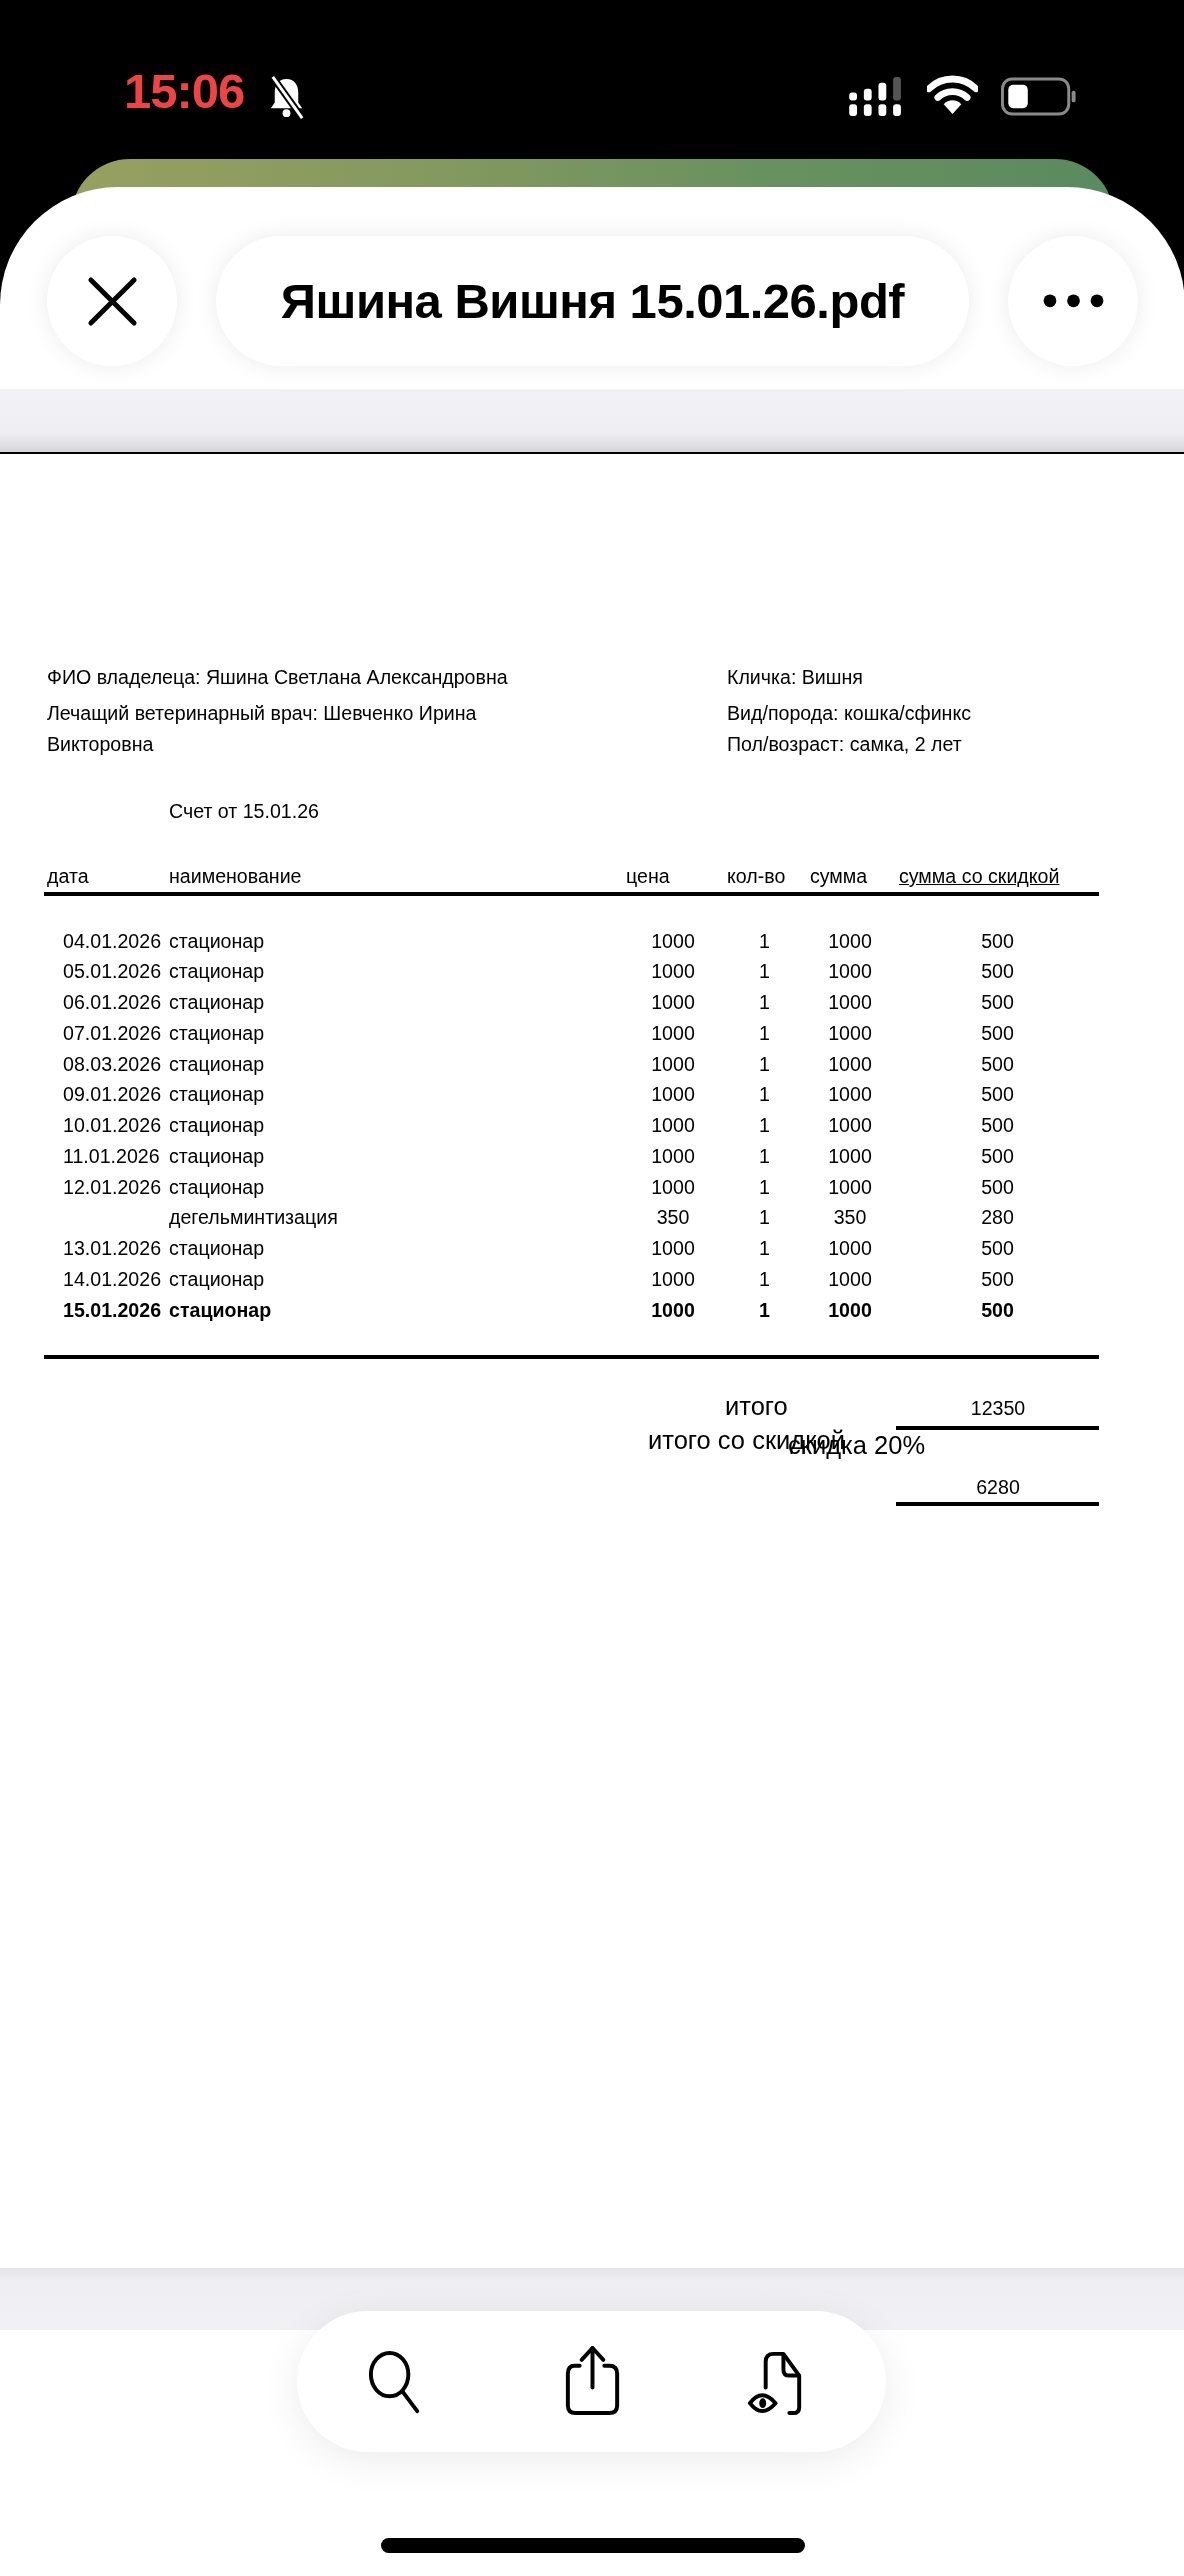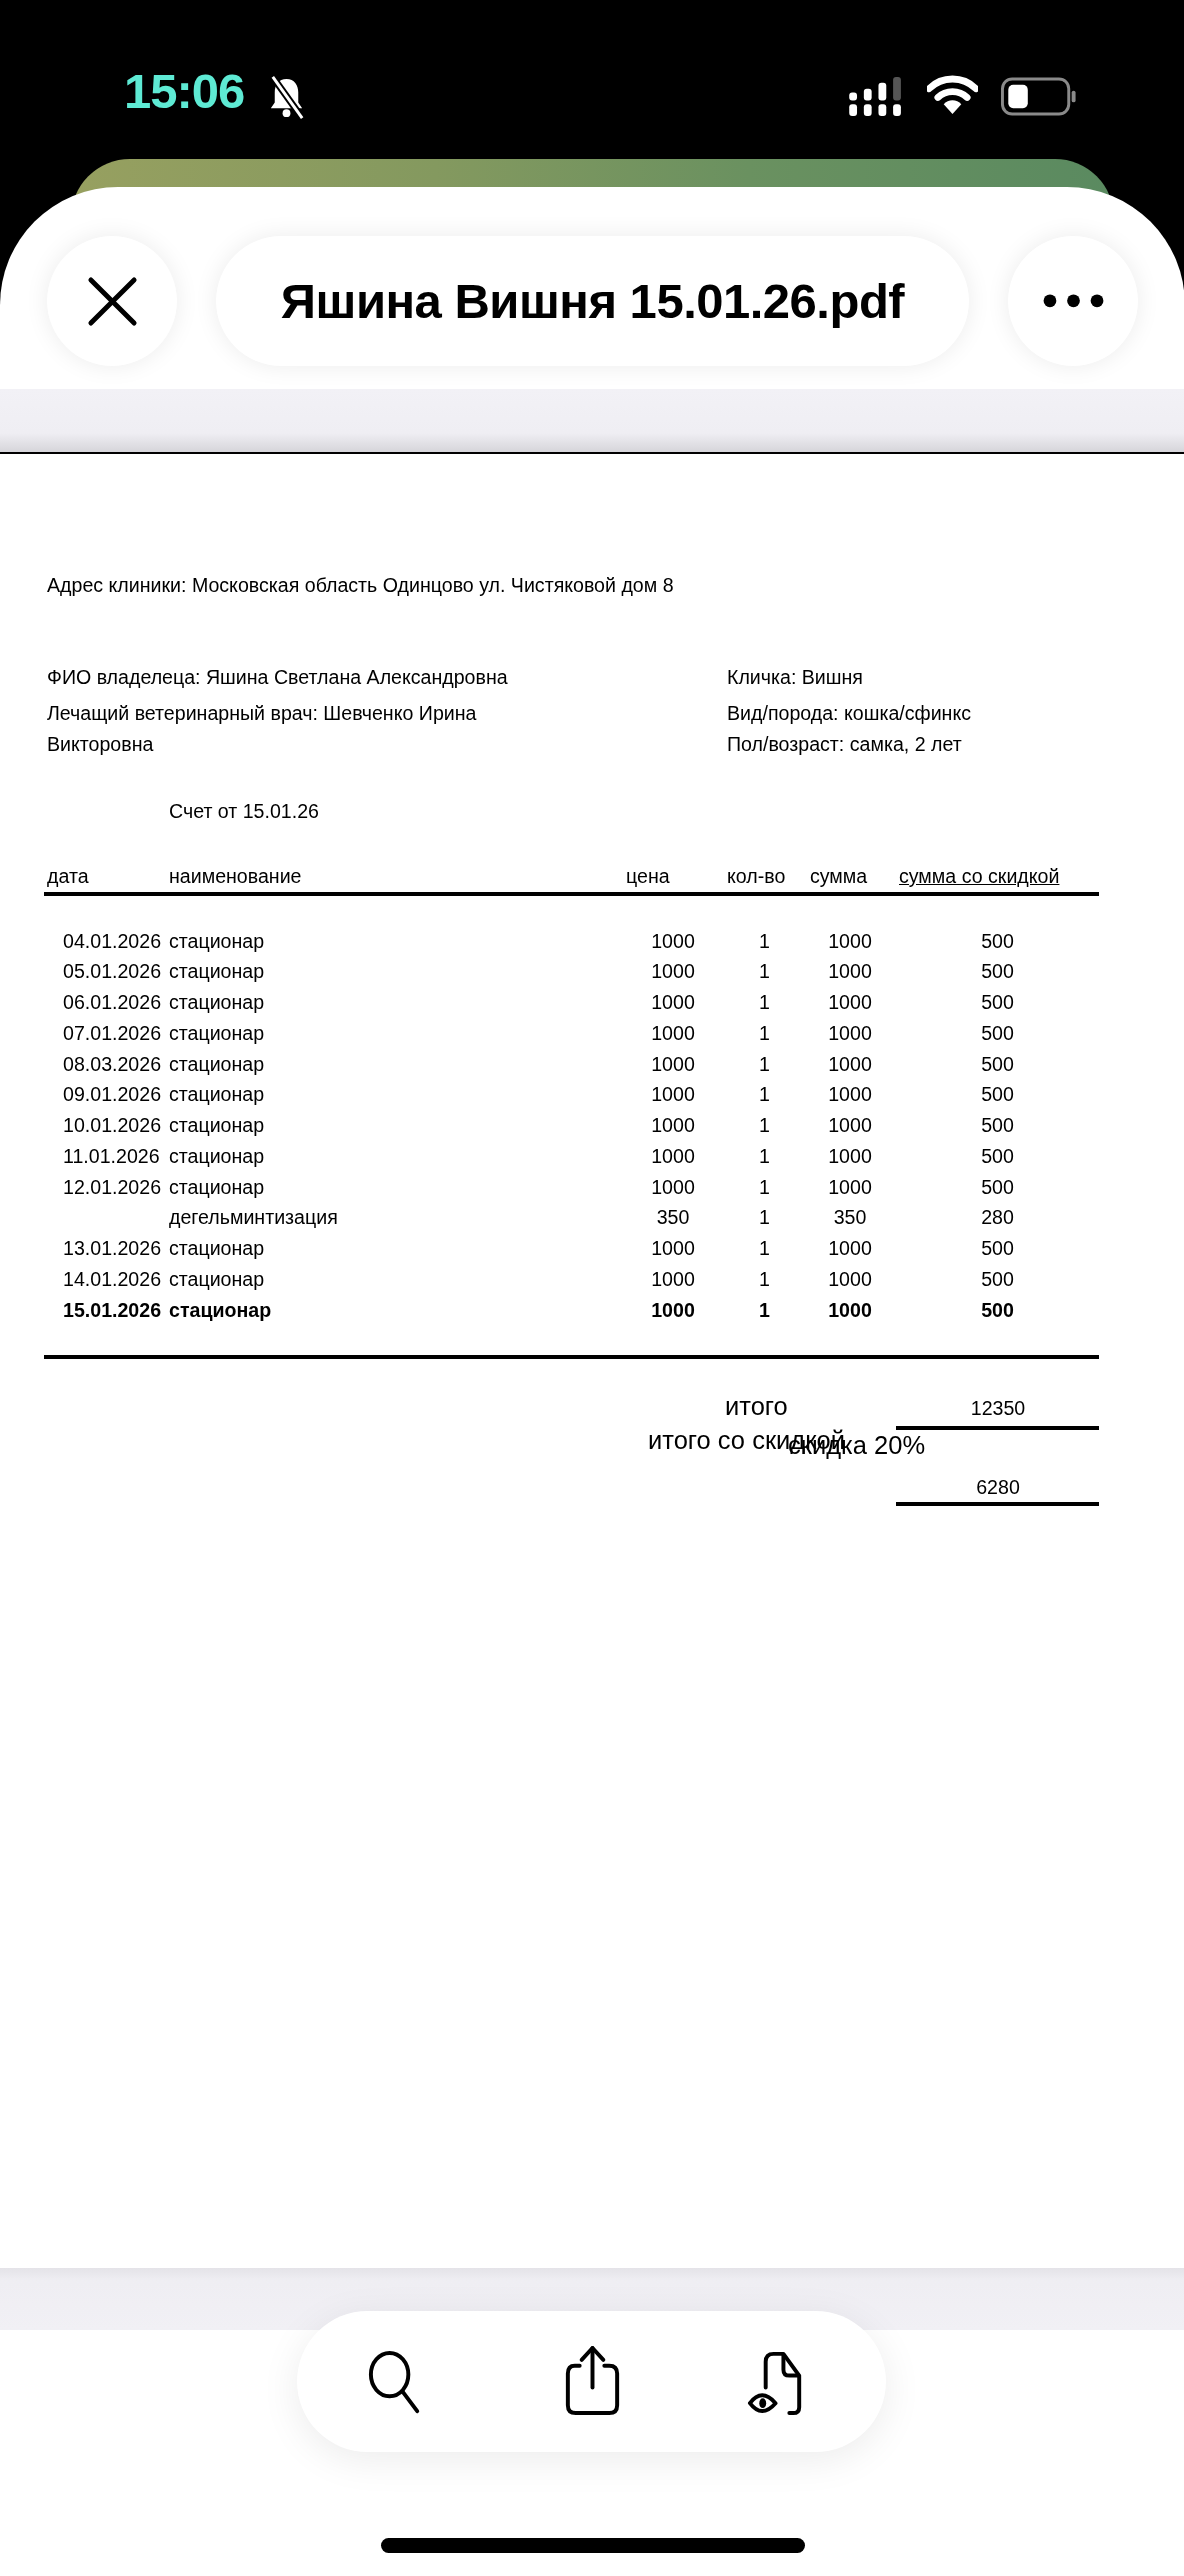--- a/index.html
+++ b/index.html
@@ -1,20 +1,20 @@
 <!DOCTYPE html>
 <html><head>
 <meta charset="utf-8">
 <style>
   * { box-sizing: border-box; margin: 0; padding: 0; }
   html, body { width: 1185px; height: 2576px; background: #000; overflow: hidden; }
   body { position: relative; font-family: "Liberation Sans", sans-serif; color: #000; }
 
   
-  .status-bar { position: absolute; left: 0; top: 0; width: 1185px; height: 157px; background: #000; color: #5eead4; }
+  .status-bar { position: absolute; left: 0; top: 0; width: 1185px; height: 157px; background: #000; color: #ef4444; }
   .status-time { position: absolute; left: 124px; top: 63px; font-size: 49px; font-weight: bold; letter-spacing: -1px; font-family: "Liberation Sans", sans-serif; }
   .status-bell { position: absolute; left: 263px; top: 73px; width: 47px; height: 47px; }
   .status-signal { position: absolute; left: 847px; top: 77px; width: 61px; height: 39px; }
   .status-wifi { position: absolute; left: 927px; top: 75px; width: 51px; height: 41px; }
   .status-battery { position: absolute; left: 1000px; top: 77px; width: 79px; height: 39px; }
 
   
   .sheet-bg { position: absolute; left: 71px; top: 159px; width: 1043px; height: 118px; border-radius: 59px 59px 0 0;
     background: linear-gradient(90deg, #97a060 0%, #84995f 35%, #6a9160 65%, #5a8a60 100%); }
 
@@ -124,21 +124,20 @@
     <circle cx="8" cy="8" r="6.5" fill="#000"></circle>
     <circle cx="32" cy="8" r="6.5" fill="#000"></circle>
     <circle cx="56" cy="8" r="6.5" fill="#000"></circle>
   </svg>
 </div>
 
 <div class="top-gray"></div>
 
 <div class="page">
   <div class="doc">
-    <div class="t clinic-address">Адрес клиники: Московская область Одинцово ул. Чистяковой дом 8</div>
     <div class="t owner">ФИО владелеца: Яшина Светлана Александровна</div>
     <div class="t vet1">Лечащий ветеринарный врач: Шевченко Ирина</div>
     <div class="t vet2">Викторовна</div>
     <div class="t pet-name">Кличка: Вишня</div>
     <div class="t pet-breed">Вид/порода: кошка/сфинкс</div>
     <div class="t pet-sex">Пол/возраст: самка, 2 лет</div>
     <div class="t invoice-title">Счет от 15.01.26</div>
 
     <span class="hdr" style="left:47px;">дата</span>
     <span class="hdr" style="left:169px;">наименование</span>

